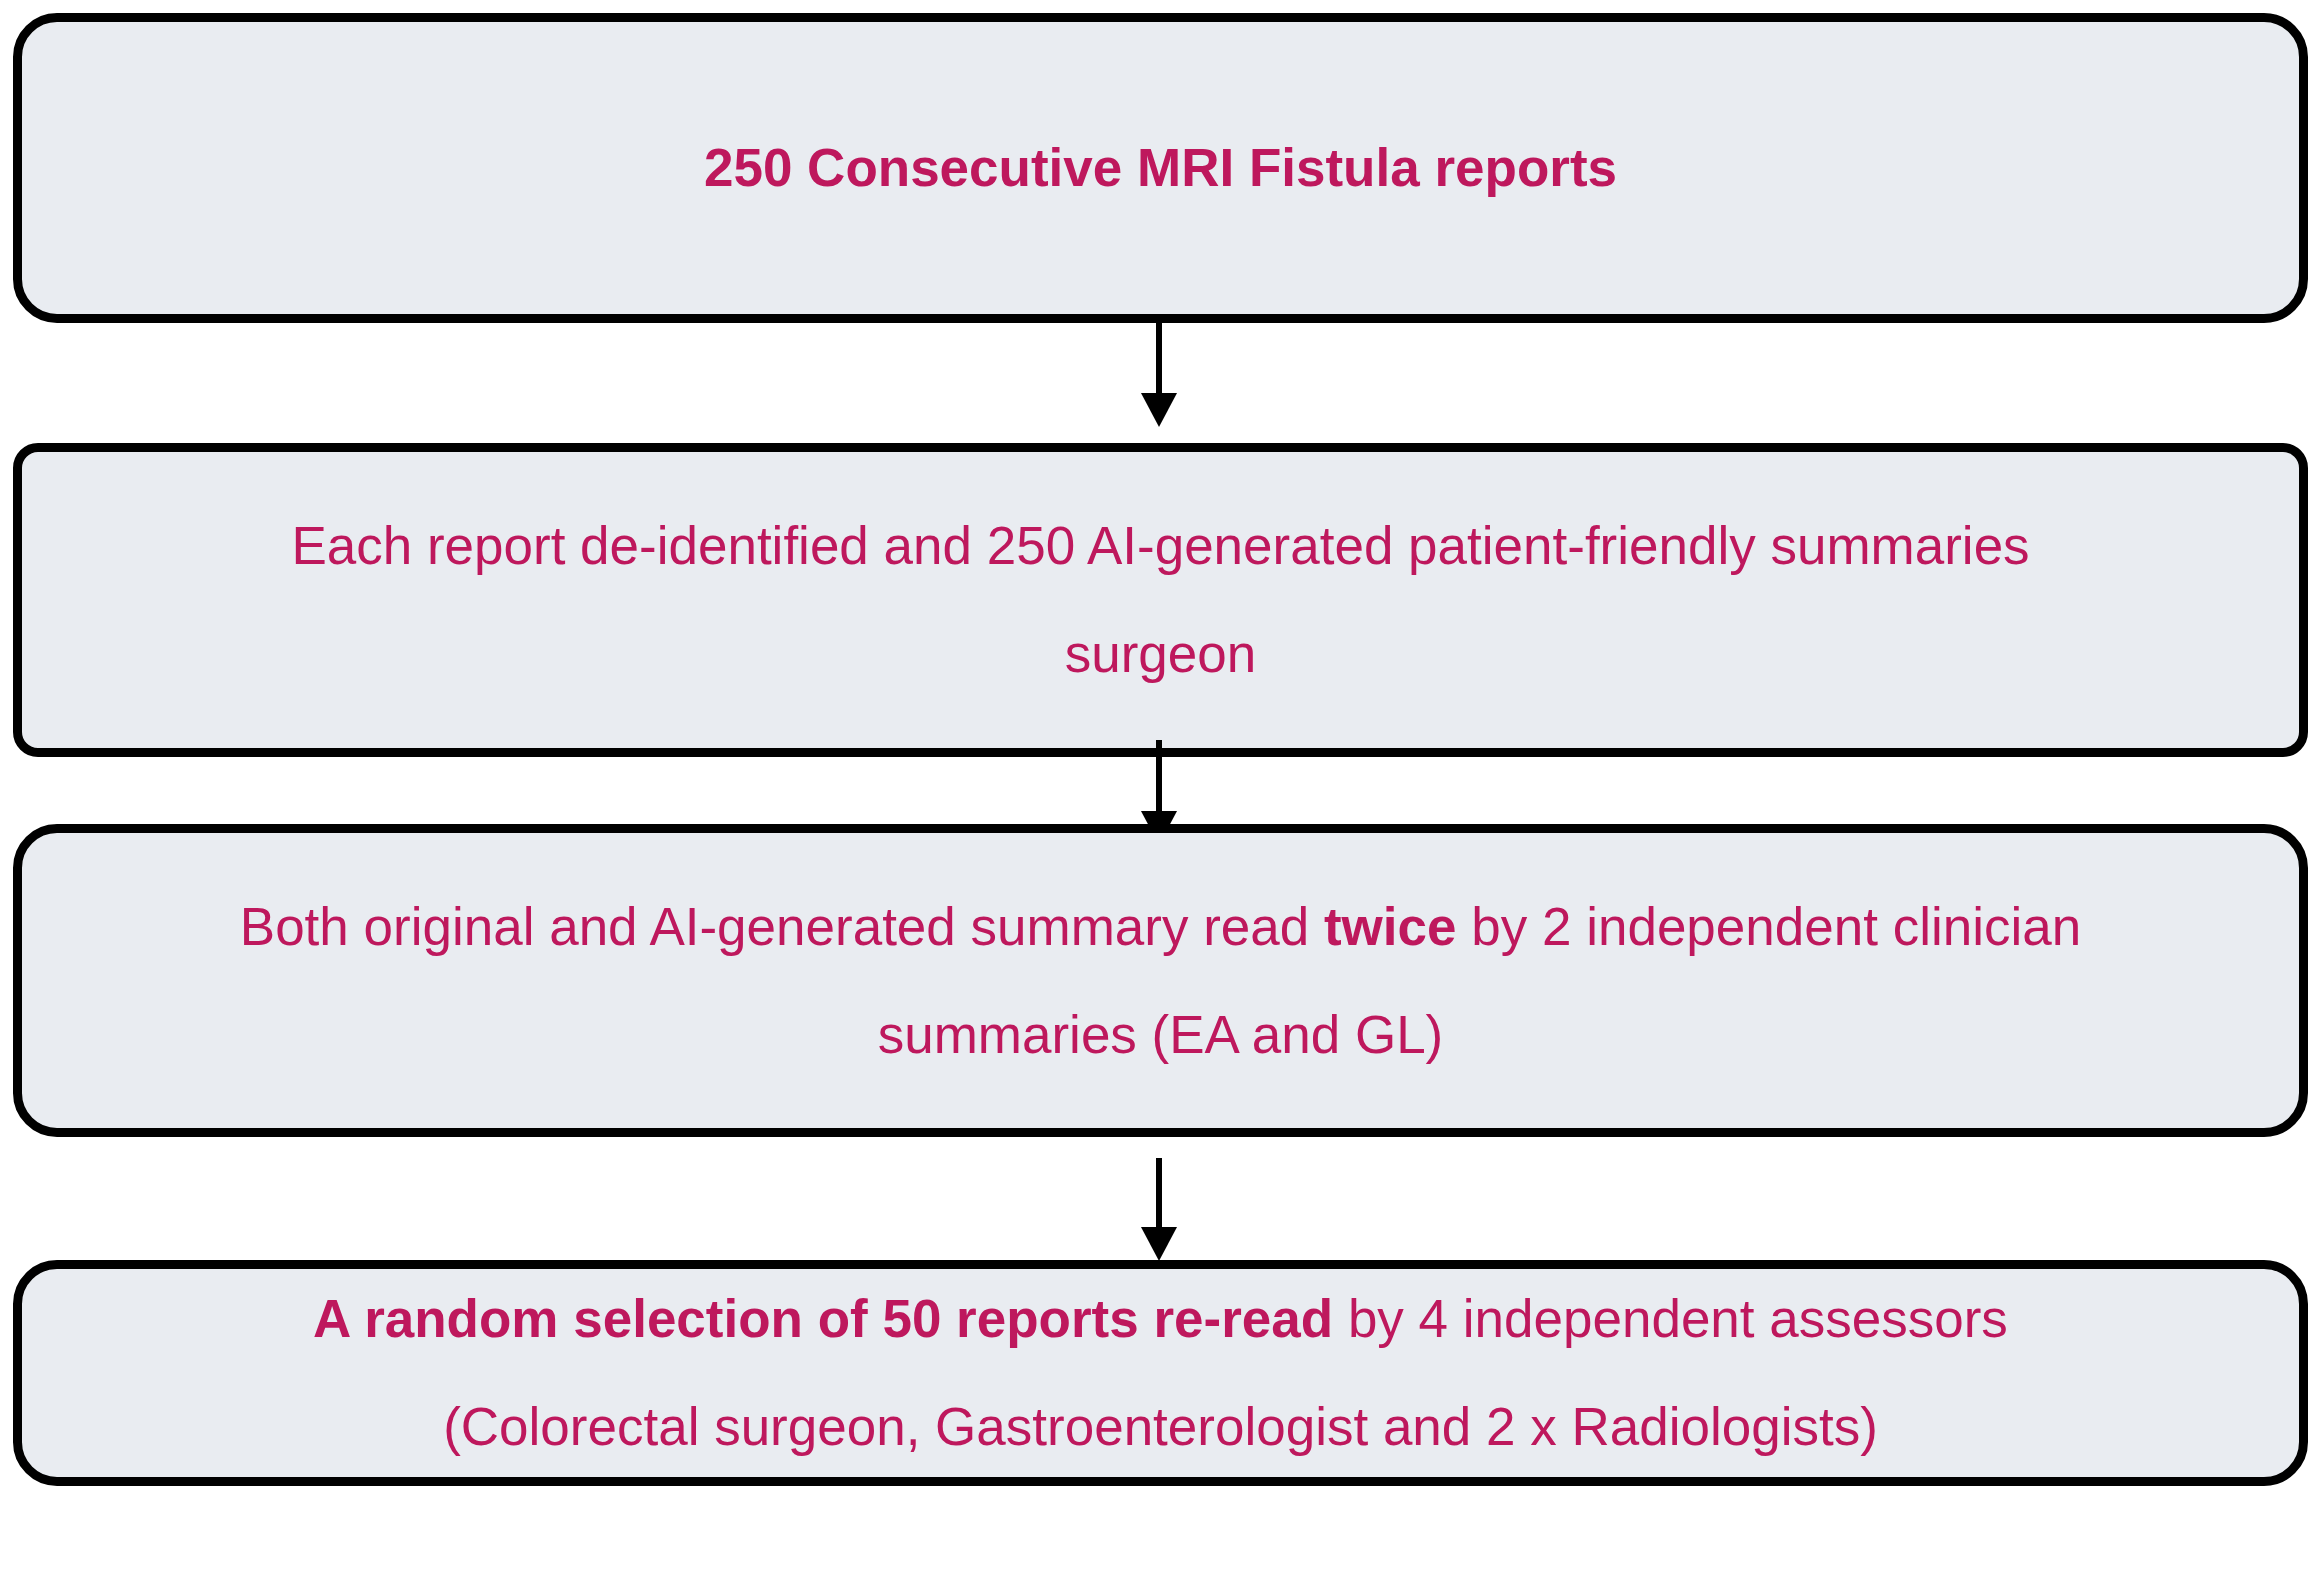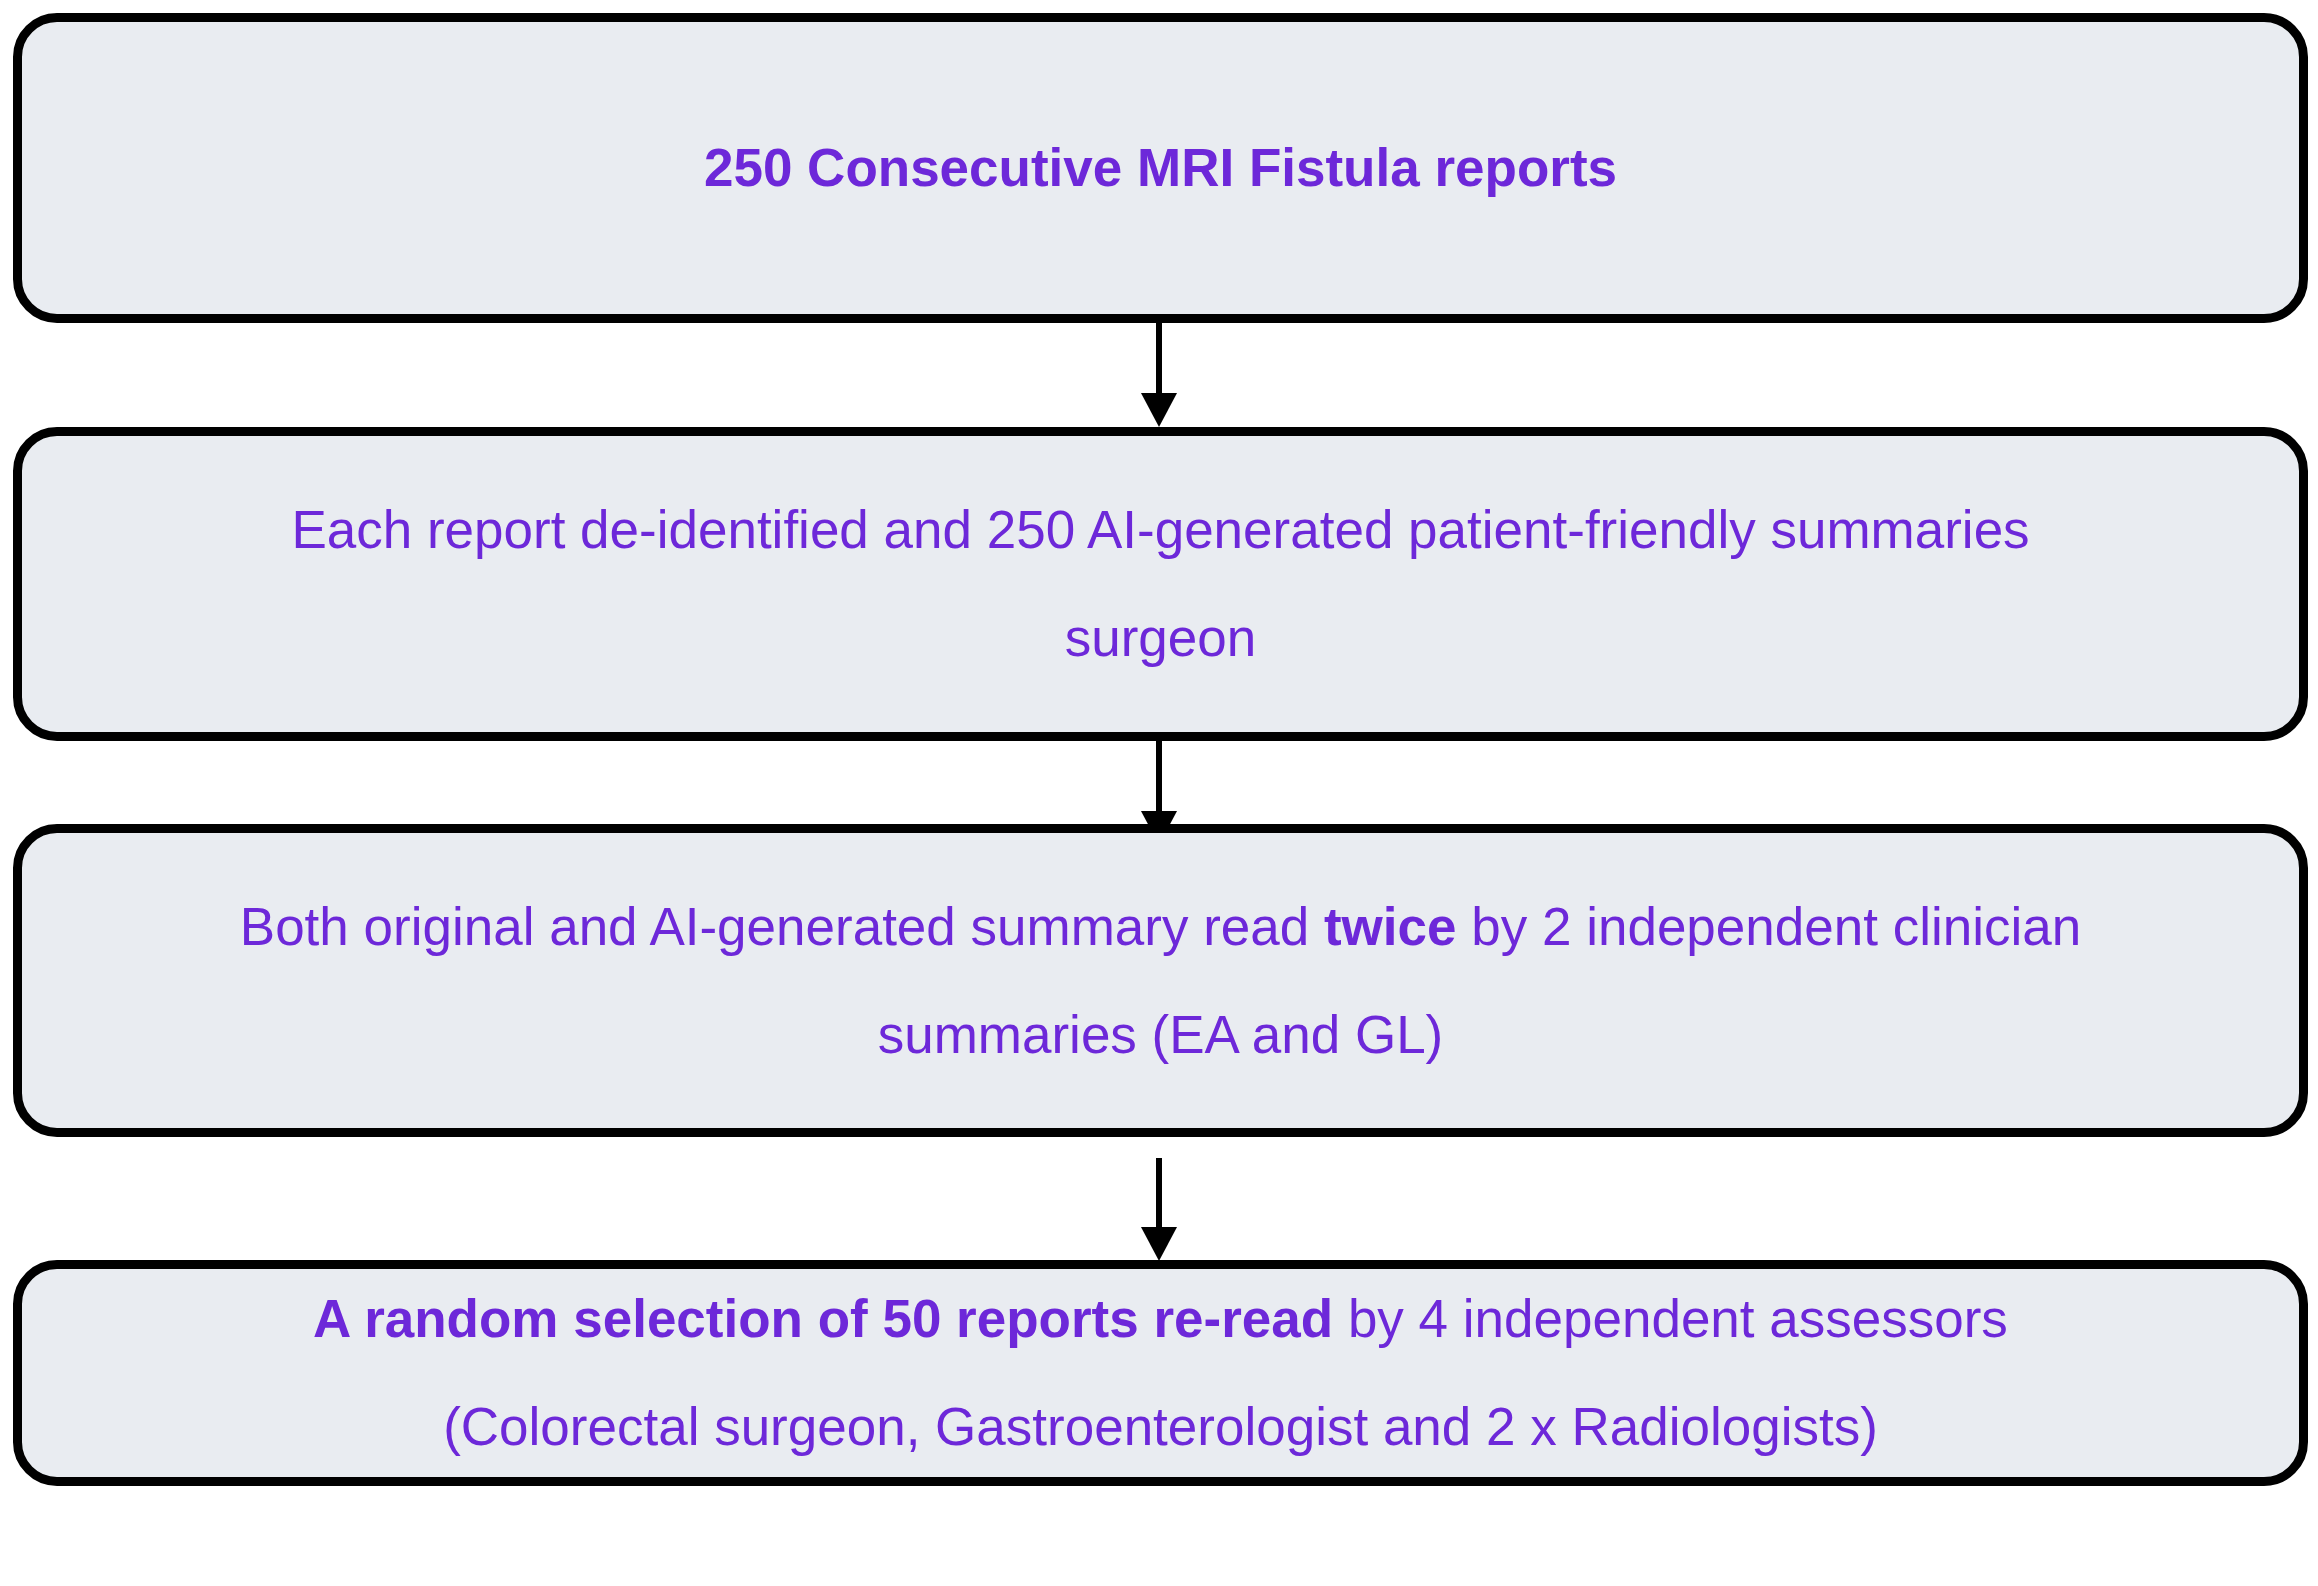--- a/index.html
+++ b/index.html
@@ -21,28 +21,28 @@
     width: 2295px;
     box-sizing: border-box;
     background: #e9ecf1;
     border: 9.3px solid #000000;
     border-radius: 44px;
     display: flex;
     align-items: center;
     justify-content: center;
   }
   #box1 { top: 13px;   height: 310px; }
-  #box2 { top: 427px;  height: 314px; }
+  #box2 { top: 443px;  height: 314px; border-radius: 25px; }
   #box3 { top: 824px; height: 313px; }
   #box4 { top: 1260px; height: 226px; }
 
   .box-text {
     width: 100%;
     text-align: center;
-    color: #6d28d9;
+    color: #be185d;
     font-size: 53px;
     line-height: 108px;
     font-weight: 400;
     letter-spacing: 0px;
   }
   .box-text .line { white-space: nowrap; }
   .box-text .seg-bold { font-weight: 700; }
 
   .arrow {
     position: absolute;

